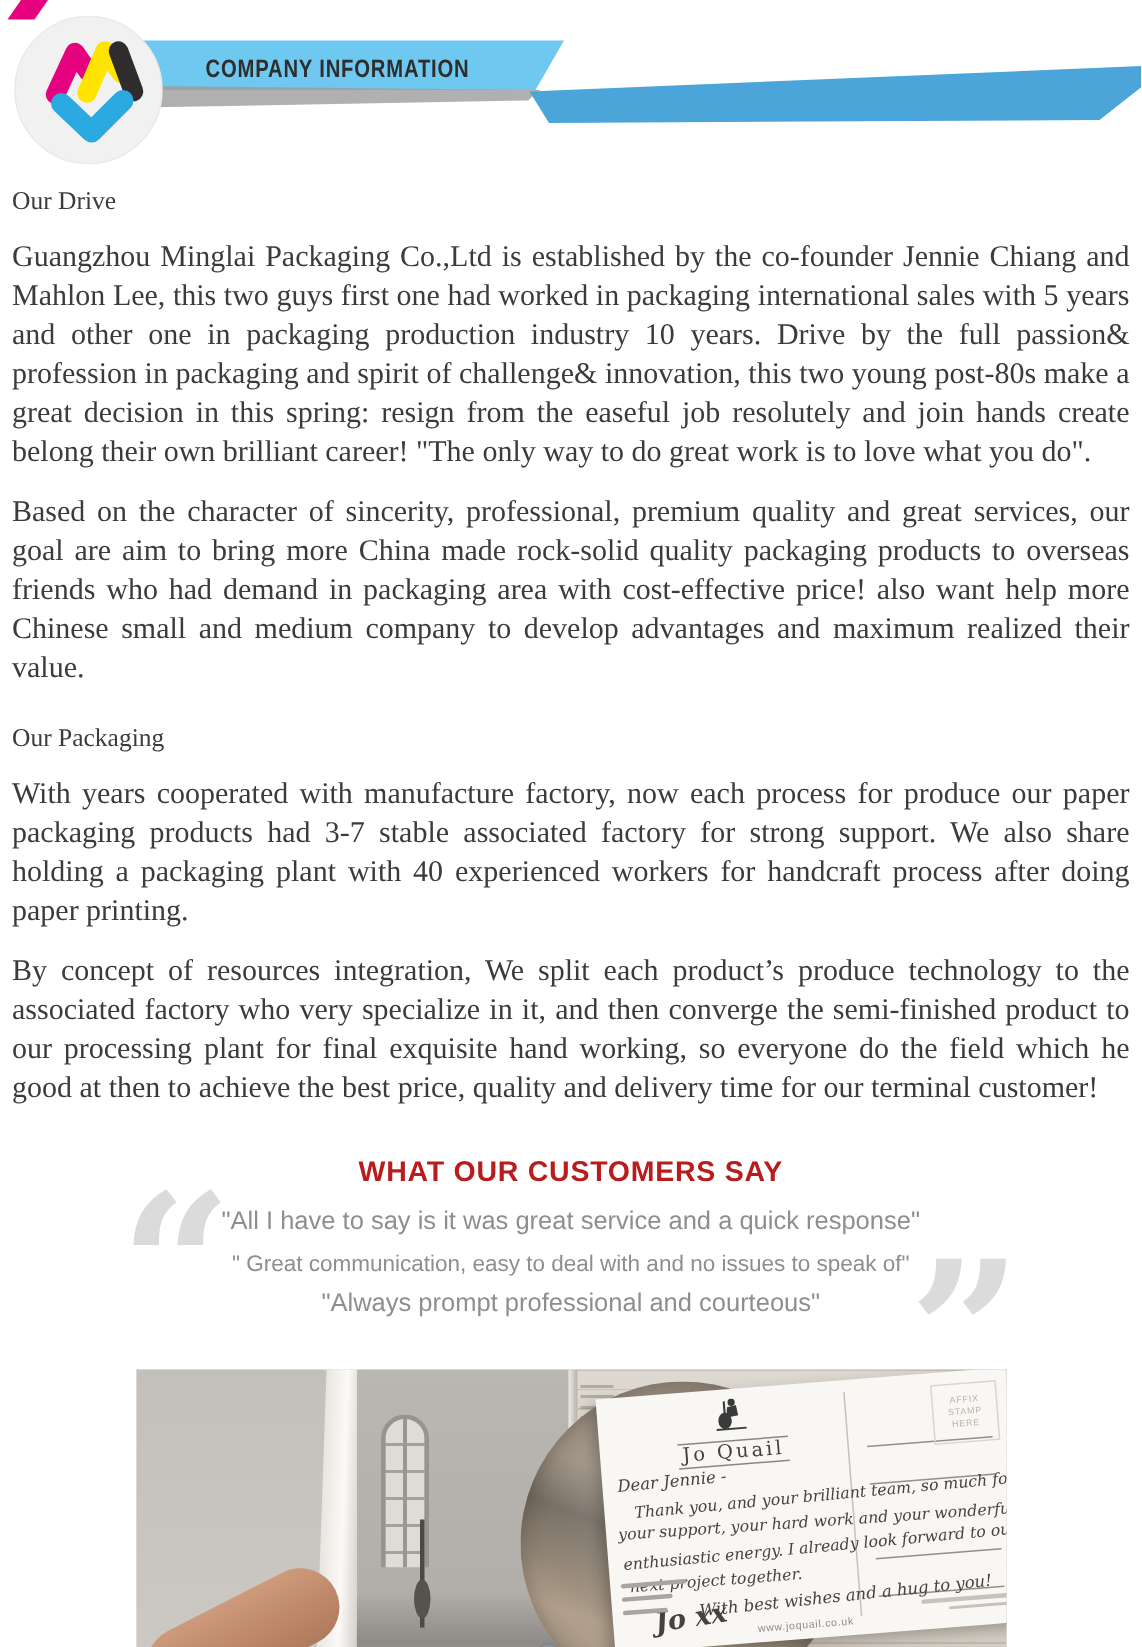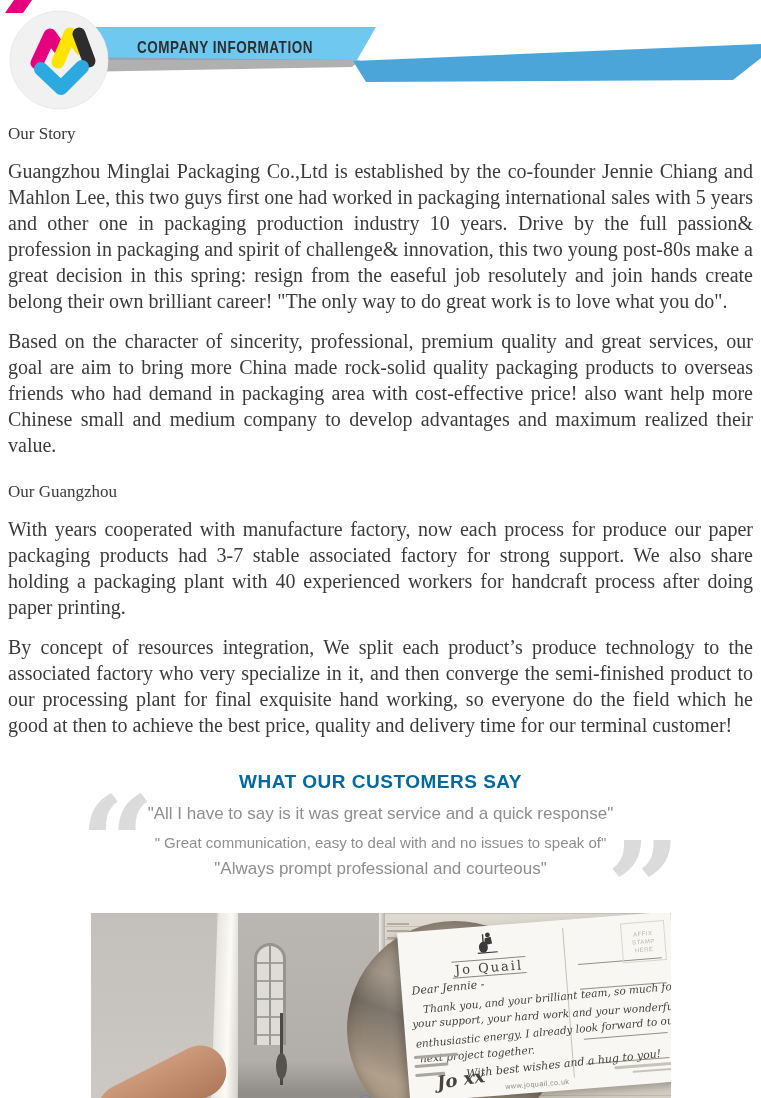--- a/index.html
+++ b/index.html
@@ -17,21 +17,21 @@
 
   
   .content { padding:0 8px; color:#3b3b3b; }
   .content h2 { font-size:17px; font-weight:400; margin:24px 0 0; }
   .content h2.first { margin-top:12px; }
   .content p { font-size:20px; line-height:26px; text-align:justify; margin:14px 0 0; }
 
   
   .testimonials { position:relative; width:597px; height:136px; margin:26px auto 0;
                   text-align:center; font-family:"Liberation Sans",sans-serif; }
-  .t-title { padding-top:7px; font-size:19px; font-weight:bold; color:#0369a1; letter-spacing:.5px;margin-top:15px; }
+  .t-title { padding-top:7px; font-size:19px; font-weight:bold; color:#b91c1c; letter-spacing:.5px;margin-top:15px; }
   .t-quote1 { margin-top:11px; font-size:17px; color:#8e8e8e; }
   .t-quote2 { margin-top:10px; font-size:15px; color:#8e8e8e; }
   .t-quote3 { margin-top:8px;  font-size:17px; color:#8e8e8e; }
   .bigquote { position:absolute; font-family:"DejaVu Serif",serif; font-weight:bold;
               font-size:130px; line-height:60px; color:#dbdbdb; pointer-events:none; }
   .bigquote.open  { left:-2px; top:50px; }
   .bigquote.close { right:-2px; top:95px; }
 
   
   .photo { position:relative; width:580px; height:211px; margin:13px auto 0; overflow:hidden;
@@ -117,26 +117,26 @@
     <svg class="logo-svg" width="114" height="114" viewBox="0 0 114 114">
       <circle cx="57" cy="57" r="49" fill="#f1f1f1" stroke="#e9e9e9" stroke-width="1"></circle>
       <polyline points="35,60 48,32 57,45" fill="none" stroke="#e6017e" stroke-width="13" stroke-linecap="round" stroke-linejoin="round"></polyline>
       <polyline points="56,59 68,31 79,46" fill="none" stroke="#ffe400" stroke-width="13" stroke-linecap="round" stroke-linejoin="round"></polyline>
       <polyline points="77,31 87,58" fill="none" stroke="#2f2c2e" stroke-width="13" stroke-linecap="round" stroke-linejoin="round"></polyline>
       <polyline points="39,66 59,85 80,64" fill="none" stroke="#2ba9e1" stroke-width="14" stroke-linecap="round" stroke-linejoin="round"></polyline>
     </svg>
   </div>
 
   <div class="content">
-    <h2 class="first">Our Story</h2>
+    <h2 class="first">Our Drive</h2>
     <p>Guangzhou Minglai Packaging Co.,Ltd is established by the co-founder Jennie Chiang and Mahlon Lee, this two guys first one had worked in packaging international sales with 5 years and other one in packaging production industry 10 years. Drive by the full passion&amp; profession in packaging and spirit of challenge&amp; innovation, this two young post-80s make a great decision in this spring: resign from the easeful job resolutely and join hands create belong their own brilliant career! "The only way to do great work is to love what you do".</p>
 
     <p>Based on the character of sincerity, professional, premium quality and great services, our goal are aim to bring more China made rock-solid quality packaging products to overseas friends who had demand in packaging area with cost-effective price! also want help more Chinese small and medium company to develop advantages and maximum realized their value.</p>
 
-    <h2>Our Guangzhou</h2>
+    <h2>Our Packaging</h2>
     <p>With years cooperated with manufacture factory, now each process for produce our paper packaging products had 3-7 stable associated factory for strong support. We also share holding a packaging plant with 40 experienced workers for handcraft process after doing paper printing.</p>
     <p>By concept of resources integration, We split each product’s produce technology to the associated factory who very specialize in it, and then converge the semi-finished product to our processing plant for final exquisite hand working, so everyone do the field which he good at then to achieve the best price, quality and delivery time for our terminal customer!</p>
   </div>
 
   <div class="testimonials">
     <div class="bigquote open">“</div>
     <div class="bigquote close">”</div>
     <div class="t-title">WHAT OUR CUSTOMERS SAY</div>
     <div class="t-quote1">"All I have to say is it was great service and a quick response"</div>
     <div class="t-quote2">" Great communication, easy to deal with and no issues to speak of"</div>

